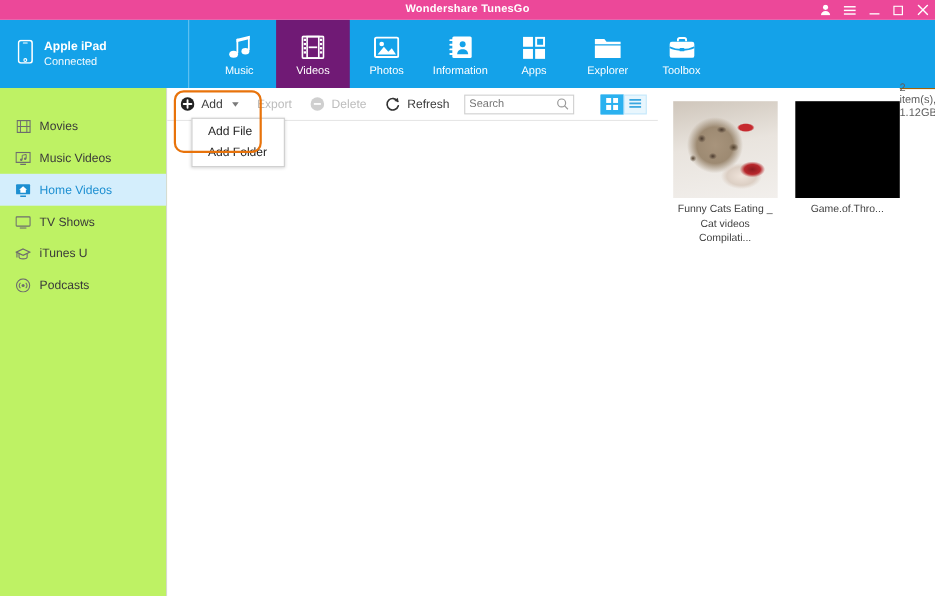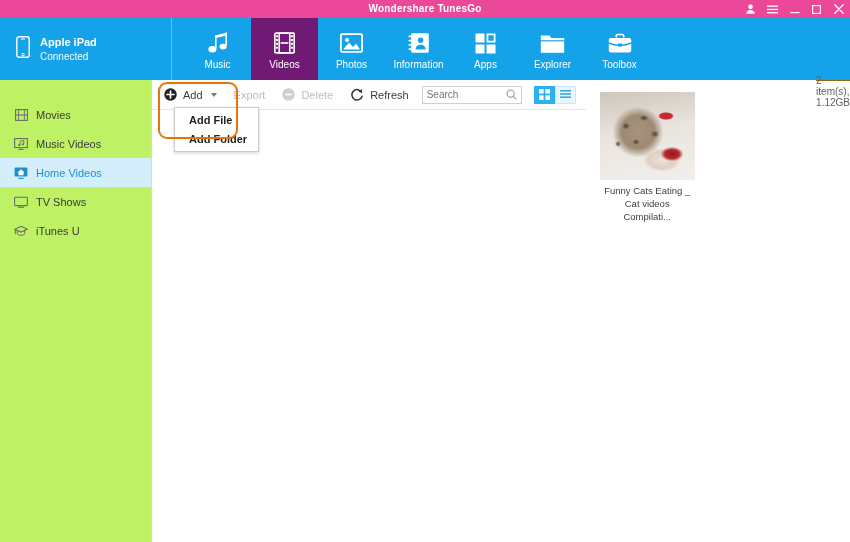--- a/index.html
+++ b/index.html
@@ -125,21 +125,21 @@
   .tbtn .gi { display:flex; align-items:center; justify-content:center; }
   .caret {
     width:0;height:0;
     border-left:3px solid transparent;border-right:3px solid transparent;
     border-top:4px solid #7a7a7a;
     margin-left:2px;
   }
 
   .toolbar-right {
     margin-left: auto;
-    display: flex; align-items: center; gap: 4px;
+    display: flex; align-items: center; gap: 16px;
   }
   .searchbox {
     width: 100px; height: 18px;
     border: 1px solid #cfcfcf;
     background: #fff;
     display: flex; align-items: center;
     padding: 0 4px;
     margin-right: 8px;
   }
   .searchbox input {
@@ -171,21 +171,20 @@
     z-index: 30;
     padding: 2px 0 3px 0;
   }
   .ditem {
     height: 19px;
     display: flex; align-items: center;
     padding-left: 14px;
     font-size: 11px; color: #1f1f1f;
     cursor: pointer;
     white-space: nowrap;
-    font-weight: bold;
   }
   .hl-ring {
     position: absolute;
     left: 6px; top: 2px;
     width: 80px; height: 57px;
     border: 2px solid #e8730b;
     border-radius: 9px;
     z-index: 40;
     pointer-events: none;
   }
@@ -425,20 +424,31 @@
       </div>
       <div class="side-item">
         <span class="sico">
           <svg width="14" height="12" viewBox="0 0 14 12">
               <path d="M7 1.3 L13.3 4.2 L7 7.1 L0.7 4.2 Z" fill="none" stroke="currentColor" stroke-width="1.1"></path>
               <path d="M3.3 5.5 V8.6 C3.3 9.6 5 10.3 7 10.3 C9 10.3 10.7 9.6 10.7 8.6 V5.5" fill="none" stroke="currentColor" stroke-width="1"></path>
               <line x1="1.4" y1="4.6" x2="1.4" y2="9.2" stroke="currentColor" stroke-width="1"></line>
             </svg>
         </span>
         <span>iTunes U</span>
+      </div>
+      <div class="side-item">
+        <span class="sico">
+          <svg width="14" height="13" viewBox="0 0 14 13">
+              <circle cx="7" cy="6.5" r="6" fill="none" stroke="currentColor" stroke-width="1"></circle>
+              <circle cx="7" cy="6.5" r="1.4" fill="currentColor"></circle>
+              <path d="M4.6 9 A3.2 3.2 0 0 1 4.6 4.1" fill="none" stroke="currentColor" stroke-width="1"></path>
+              <path d="M9.4 4.1 A3.2 3.2 0 0 1 9.4 9" fill="none" stroke="currentColor" stroke-width="1"></path>
+            </svg>
+        </span>
+        <span>Podcasts</span>
       </div>
     </div>
 
     <div class="content">
 
       <div class="toolbar">
         <div class="tbtn">
           <span class="gi">
             <svg width="13" height="13" viewBox="0 0 13 13">
                 <circle cx="6.5" cy="6.5" r="6.2" fill="#222"></circle>
@@ -512,20 +522,24 @@
         </div>
         <div class="hl-ring"></div>
       </div>
 
       <div class="gridarea">
         <div class="tiles">
           <div class="tile">
             <div class="thumb cat"></div>
             <div class="caption">Funny Cats Eating _ Cat videos Compilati...</div>
           </div>
+          <div class="tile">
+            <div class="thumb"></div>
+            <div class="caption">Game.of.Thro...</div>
+          </div>
         </div>
       </div>
 
       <div class="statusbar">
         <span>2 item(s), 1.12GB</span>
       </div>
     </div>
   </div>
 </div>
 

